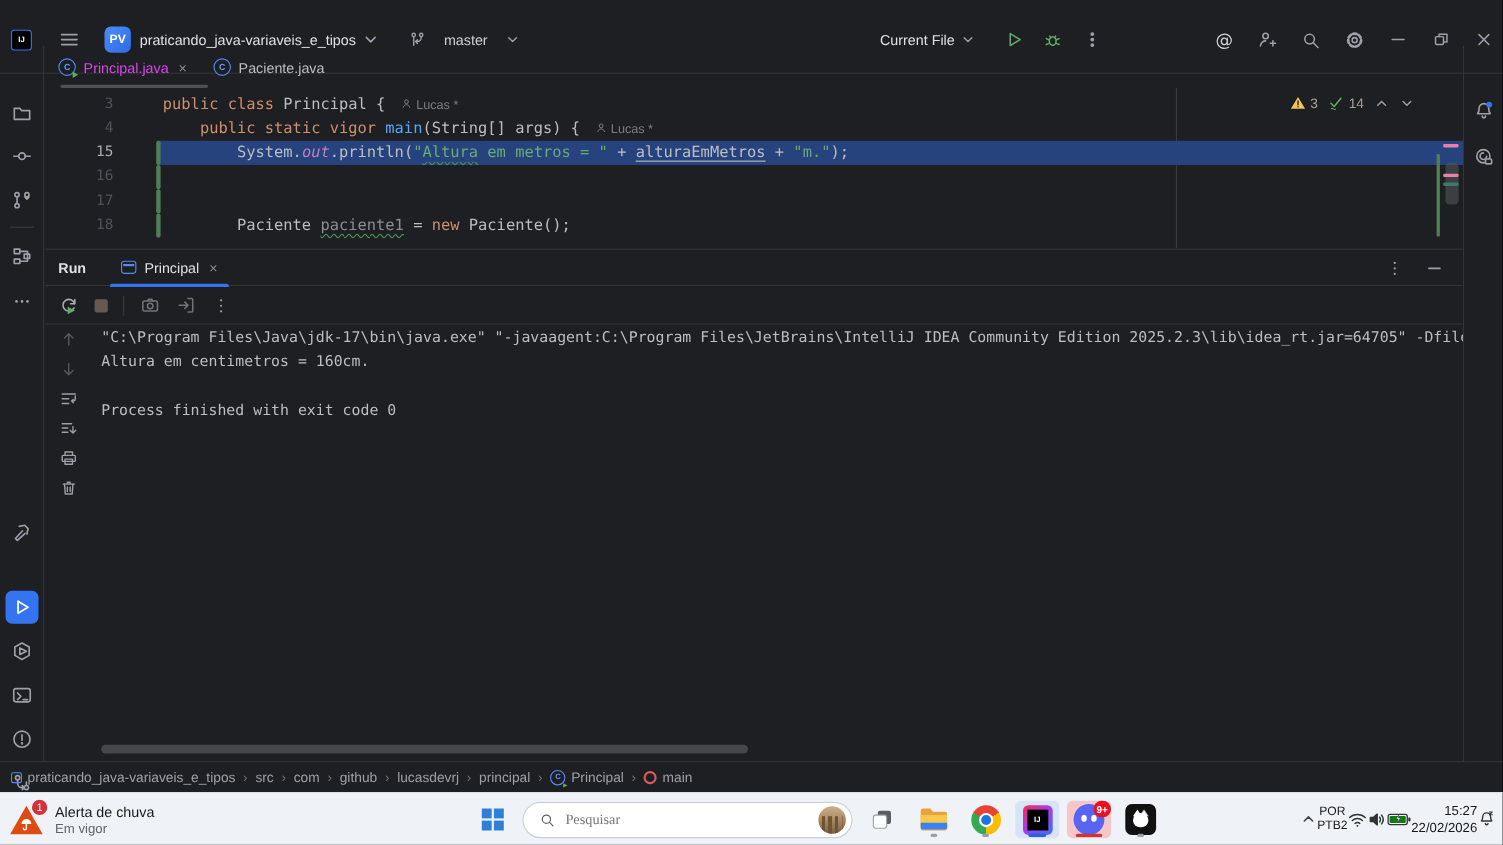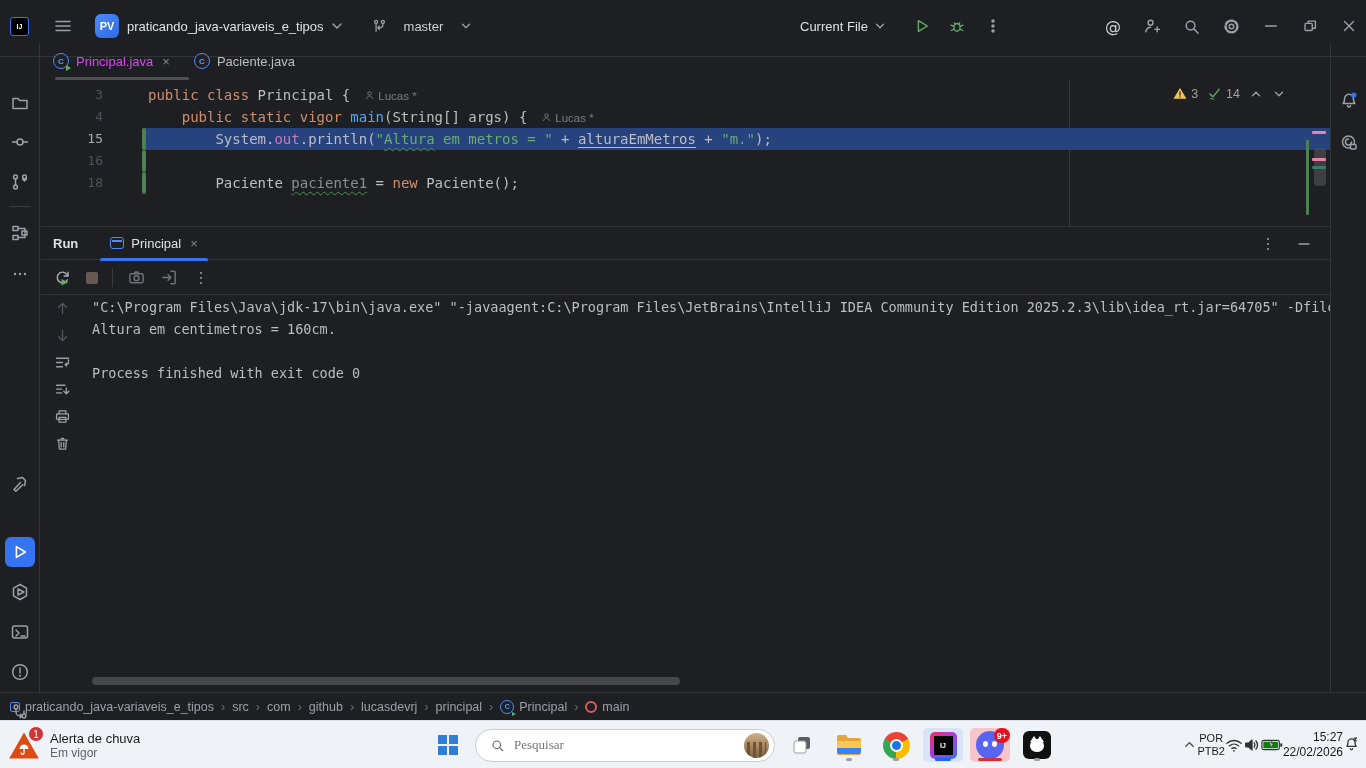--- a/index.html
+++ b/index.html
@@ -3,21 +3,21 @@
 <meta charset="utf-8">
 <style>
   *{box-sizing:border-box;margin:0;padding:0}
   html,body{width:1366px;height:768px;overflow:hidden;background:#000;font-family:"Liberation Sans",sans-serif}
   svg{display:block}
   .ico{stroke:#9da0a8;fill:none;stroke-width:1.5;stroke-linecap:round;stroke-linejoin:round}
   .ico-dim{stroke:#56595f}
   .ico-green{stroke:#5fad65}
   
   .ide{position:absolute;left:0;top:0;width:1366px;height:720px;background:#1e1f22;color:#bcbec4}
-  .titlebar{position:absolute;left:0;top:6px;width:1366px;height:51px;border-bottom:1px solid #313438}
+  .titlebar{position:absolute;left:0;top:16px;width:1366px;height:51px;border-bottom:1px solid #313438}
   .tb-left{position:absolute;left:10px;top:0;height:40px;display:flex;align-items:center}
   .ij-logo{width:19px;height:19px;background:#000;border:1px solid #3574f0;border-radius:3px;color:#fff;font-size:7px;font-weight:bold;display:flex;align-items:center;justify-content:center}
   .menu-btn{margin-left:20px;width:28px;height:28px;display:flex;align-items:center;justify-content:center;border-radius:4px}
   .avatar{margin-left:18px;width:24px;height:24px;border-radius:6px;background:linear-gradient(135deg,#4c8dff,#3069e0);color:#fff;font-size:11px;font-weight:bold;display:flex;align-items:center;justify-content:center}
   .proj-name{margin-left:8px;font-size:13px;color:#dfe1e5}
   .chev{margin-left:5px}
   .branch-wrap{margin-left:26px;display:flex;align-items:center;gap:16px;font-size:13px;color:#ced0d6}
   .tb-run{position:absolute;left:800px;top:0;height:40px;display:flex;align-items:center;font-size:13px;color:#dfe1e5}
   .tb-right{position:absolute;right:8px;top:0;height:40px;display:flex;align-items:center;gap:21px}
   .at-glyph{color:#ced0d6;font-size:16px;font-family:"DejaVu Sans",sans-serif}
@@ -38,21 +38,21 @@
   .tab-scroll{position:absolute;left:14px;top:35px;width:134px;height:3px;background:#4d4f52;border-radius:2px}
   
   .code-area{position:absolute;left:41px;top:80px;width:1289px;height:146px;padding-top:4px;font-family:"DejaVu Sans Mono","Liberation Mono",monospace;font-size:14px;overflow:hidden}
   .code-row{height:22px;line-height:22px;display:flex;white-space:pre;position:relative}
   .code-row.sel{background:linear-gradient(to right,#1e1f22 0,#1e1f22 102px,#26437e 102px)}
   .ln{width:62px;text-align:right;font-size:13px;color:#4e535b;flex:0 0 62px}
   .ln.cur{color:#a9abb2}
   .gap{width:45px;flex:0 0 45px;position:relative}
   .chbar{position:absolute;right:2px;top:0;bottom:0;width:4px;background:#4e8052;border-radius:2px}
   .kw{color:#cf8e6d}.pl{color:#bcbec4}.str{color:#6aab73}.mtd{color:#56a8f5}
-  .fld{color:#c77dbb;}
+  .fld{color:#c77dbb;font-style:italic}
   .strw{color:#6aab73;text-decoration:underline wavy #4e9157 1px;text-underline-offset:3px}
   .var{color:#bcbec4;text-decoration:underline;text-underline-offset:3px}
   .typo{color:#8a8e95;text-decoration:underline wavy #4e9157 1px;text-underline-offset:3px}
   .hint{color:#7b7e85;font-family:"Liberation Sans",sans-serif;font-size:11.5px;margin-left:14px}
   .hicon{display:inline-block;width:11px;height:11px;vertical-align:-1px;margin-right:3px}
   .guide{position:absolute;left:1028px;top:0;bottom:0;width:1px;background:#383b40}
   .inspections{position:absolute;right:44px;top:6px;display:flex;align-items:center;gap:9px;font-family:"Liberation Sans",sans-serif;font-size:12.5px;color:#a8a096}
   .stripe-mark{position:absolute;border-radius:1px}
   
   .run-header{position:absolute;left:41px;top:226px;width:1289px;height:34px;border-top:1px solid #313438;border-bottom:1px solid #313438;display:flex;align-items:center}
@@ -299,20 +299,21 @@
         <div class="code-row"><span class="ln">3</span><span class="gap"></span><span><span class="kw">public class </span><span class="pl">Principal {</span><span class="hint"><svg class="hicon" viewBox="0 0 16 16" fill="none" stroke="#7b7e85" stroke-width="1.3">
                 <circle cx="8" cy="5" r="2.5"></circle>
                 <path d="M3.5 13c.7-2.6 2.4-4 4.5-4s3.8 1.4 4.5 4"></path>
               </svg>Lucas *</span></span></div>
         <div class="code-row"><span class="ln">4</span><span class="gap"></span><span><span class="pl">    </span><span class="kw">public static vigor </span><span class="mtd">main</span><span class="pl">(String[] args) {</span><span class="hint"><svg class="hicon" viewBox="0 0 16 16" fill="none" stroke="#7b7e85" stroke-width="1.3">
                 <circle cx="8" cy="5" r="2.5"></circle>
                 <path d="M3.5 13c.7-2.6 2.4-4 4.5-4s3.8 1.4 4.5 4"></path>
               </svg>Lucas *</span></span></div>
         <div class="code-row sel"><span class="ln cur">15</span><span class="gap"><i class="chbar"></i></span><span><span class="pl">        System.</span><span class="fld">out</span><span class="pl">.println(</span><span class="str">"</span><span class="strw">Altura</span><span class="str"> em metros = "</span><span class="pl"> + </span><span class="var">alturaEmMetros</span><span class="pl"> + </span><span class="str">"m."</span><span class="pl">);</span></span></div>
         <div class="code-row"><span class="ln">16</span><span class="gap"><i class="chbar"></i></span><span></span></div>
+        <div class="code-row"><span class="ln">17</span><span class="gap"><i class="chbar"></i></span><span></span></div>
         <div class="code-row"><span class="ln">18</span><span class="gap"><i class="chbar"></i></span><span><span class="pl">        Paciente </span><span class="typo">paciente1</span><span class="pl"> = </span><span class="kw">new</span><span class="pl"> Paciente();</span></span></div>
       </div>
     <div class="inspections">
       <span style="display:flex;align-items:center;gap:4px">
         <svg width="14" height="13" viewBox="0 0 16 14">
             <path d="M8 .8L15.4 13H.6z" fill="#f2c55c"></path>
             <path d="M8 5v4" stroke="#1e1f22" stroke-width="1.4" stroke-linecap="round"></path>
             <circle cx="8" cy="11" r=".8" fill="#1e1f22"></circle>
           </svg>
         <span>3</span>

